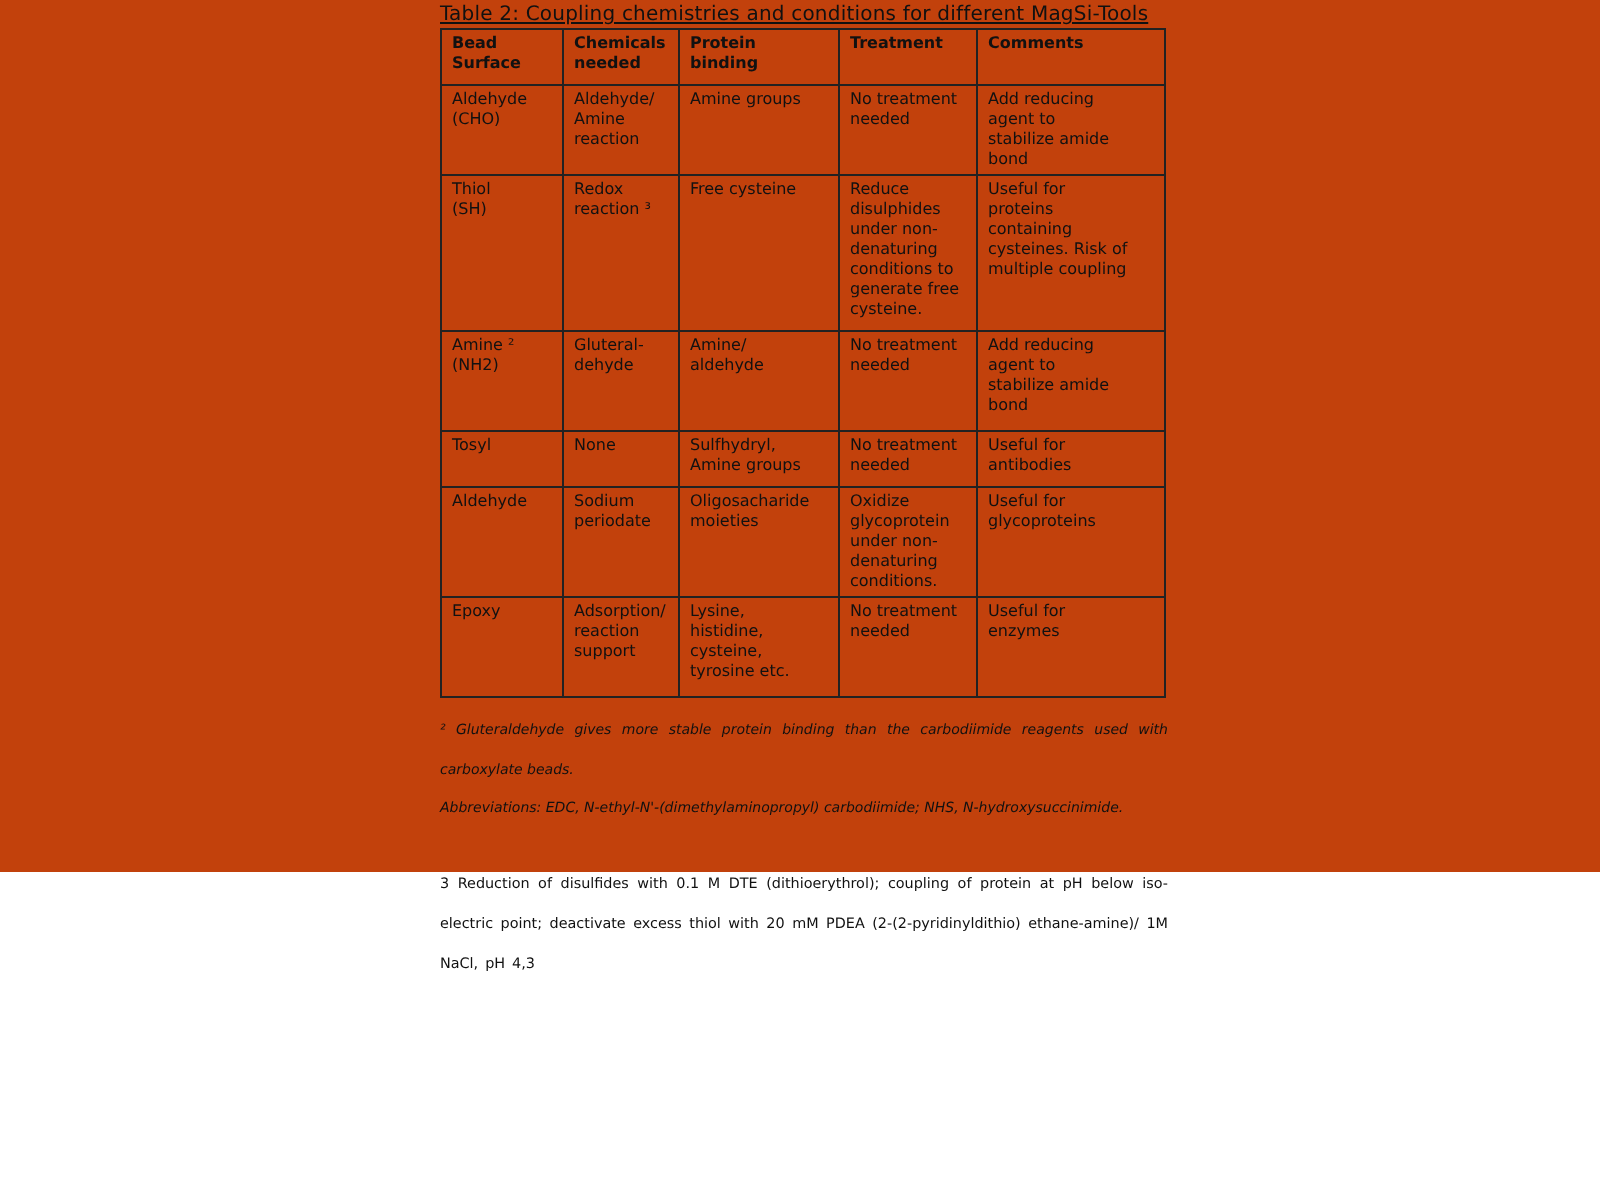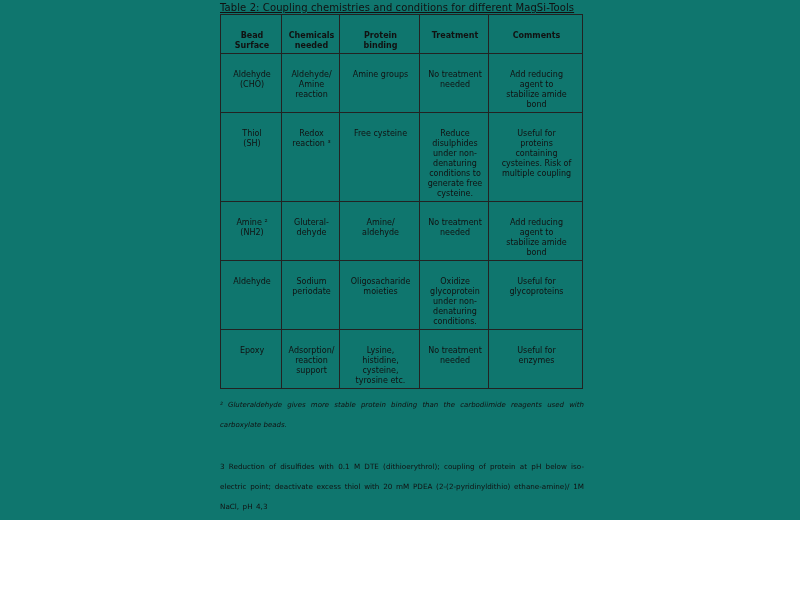--- a/index.html
+++ b/index.html
@@ -2,43 +2,43 @@
 <html><head>
 <meta charset="utf-8">
 <style>
   html, body { margin: 0; padding: 0; }
   body {
     width: 800px; height: 600px; overflow: hidden;
     background: #ffffff;
     font-family: "DejaVu Sans", "Liberation Sans", sans-serif;
     color: #111111;
   }
-  .page { position: relative; width: 800px; height: 520px; background: #0f766e; }
+  .page { position: relative; width: 800px; height: 436px; background: #c2410c; }
   .content { position: absolute; left: 220px; top: 2px; width: 364px; }
 
   .title {
     font-size: 10px; line-height: 11px;
     text-decoration: underline;
     white-space: nowrap;
     letter-spacing: 0.1px;
     margin: 0 0 1px 0;
   }
 
   table.main {
     border-collapse: collapse;
     table-layout: fixed;
     width: 362px;
   }
   table.main th, table.main td {
     border: 1px solid #222222;
     vertical-align: top;
-    text-align: center;
+    text-align: left;
     font-size: 8px;
     line-height: 10px;
-    padding: 16px 3px 2px 5px;
+    padding: 2px 3px 2px 5px;
     white-space: pre-line;
     overflow: hidden;
   }
   table.main th { font-weight: bold; }
   col.c1 { width: 61px; }
   col.c2 { width: 58px; }
   col.c3 { width: 80px; }
   col.c4 { width: 69px; }
   col.c5 { width: 94px; }
   thead tr        { height: 28px; }
@@ -131,20 +131,30 @@
 dehyde</td>
           <td>Amine/
 aldehyde</td>
           <td>No treatment
 needed</td>
           <td>Add reducing
 agent to
 stabilize amide
 bond</td>
         </tr>
+        <tr class="r5">
+          <td>Tosyl</td>
+          <td>None</td>
+          <td>Sulfhydryl,
+Amine groups</td>
+          <td>No treatment
+needed</td>
+          <td>Useful for
+antibodies</td>
+        </tr>
         <tr class="r6">
           <td>Aldehyde</td>
           <td>Sodium
 periodate</td>
           <td>Oligosacharide
 moieties</td>
           <td>Oxidize
 glycoprotein
 under non-
 denaturing
@@ -164,17 +174,18 @@
           <td>No treatment
 needed</td>
           <td>Useful for
 enzymes</td>
         </tr>
       </tbody>
     </table>
 
     <div class="footnotes">
       <p class="fn italic fn-2">² Gluteraldehyde gives more stable protein binding than the carbodiimide reagents used with carboxylate beads.</p>
+      <p class="fn italic fn-abbr">Abbreviations: EDC, N-ethyl-N'-(dimethylaminopropyl) carbodiimide; NHS, N-hydroxysuccinimide.</p>
       <p class="fn fn-3">3 Reduction of disulfides with 0.1 M DTE (dithioerythrol); coupling of protein at pH below iso-electric point; deactivate excess thiol with 20 mM PDEA (2-(2-pyridinyldithio) ethane-amine)/ 1M NaCl, pH 4,3</p>
     </div>
 
   </div>
 </div>
 
 </body></html>

